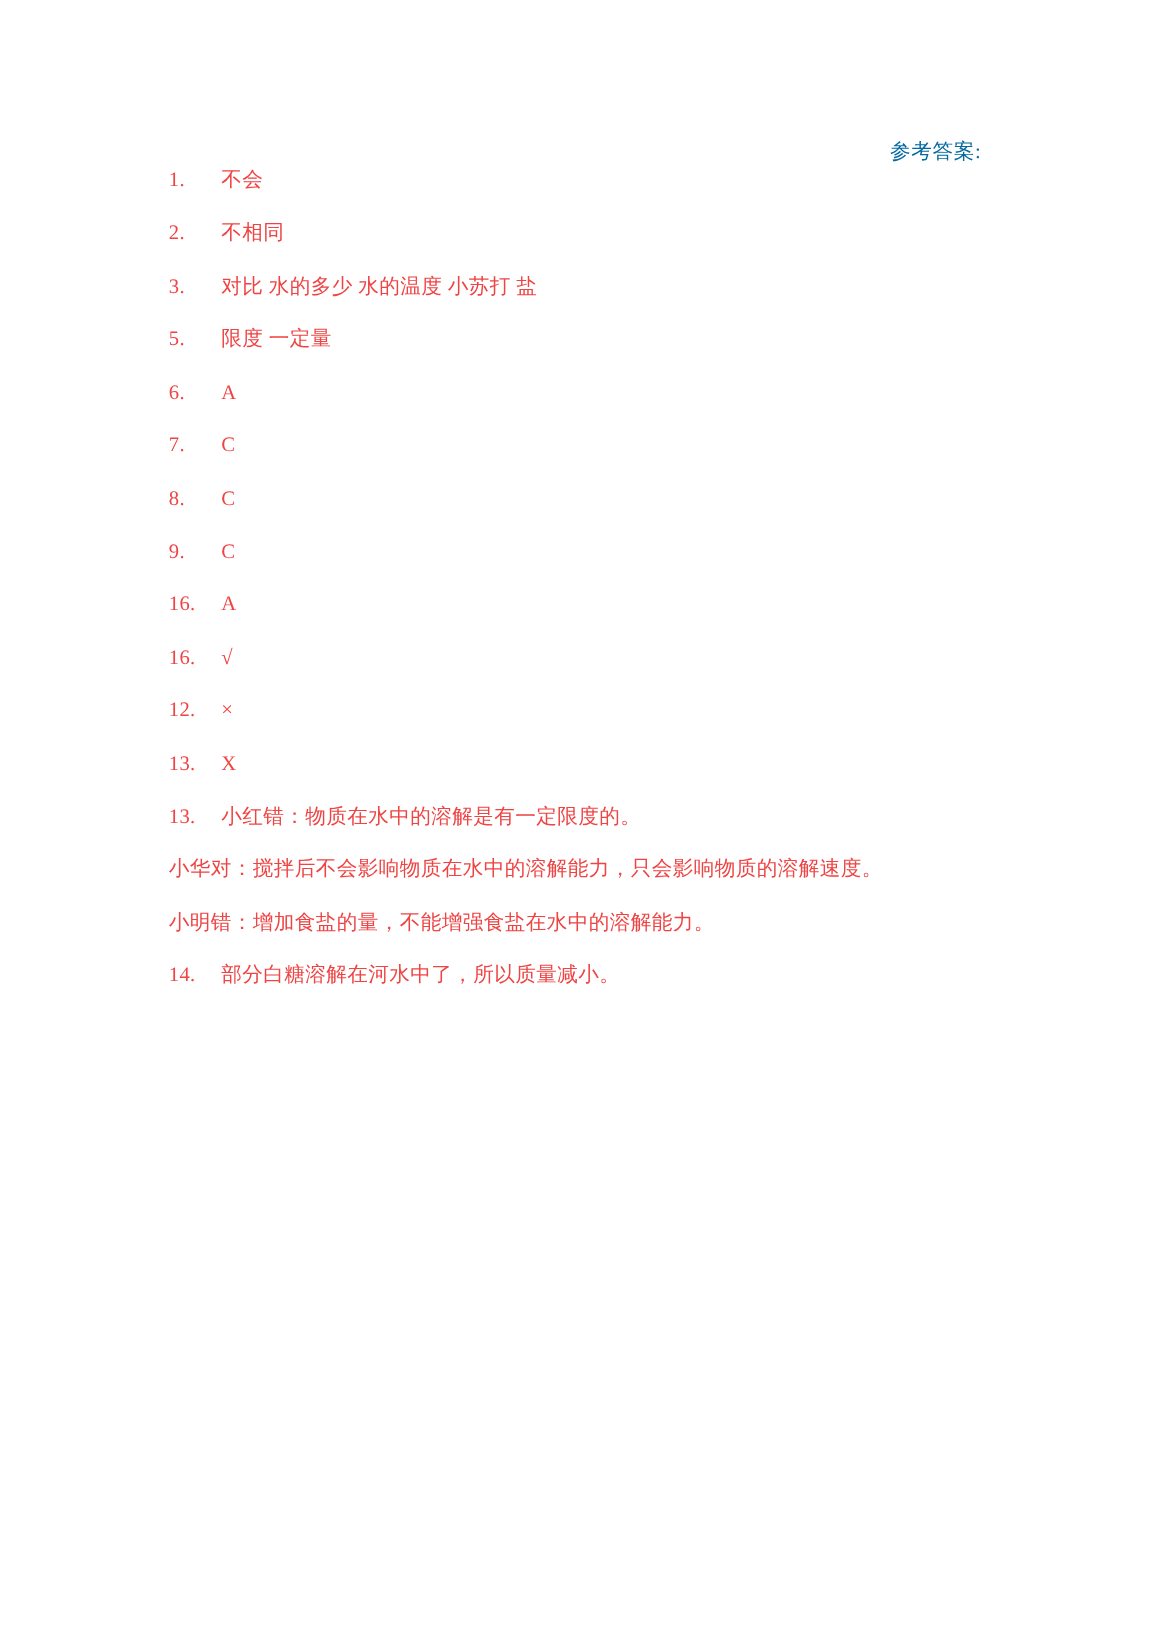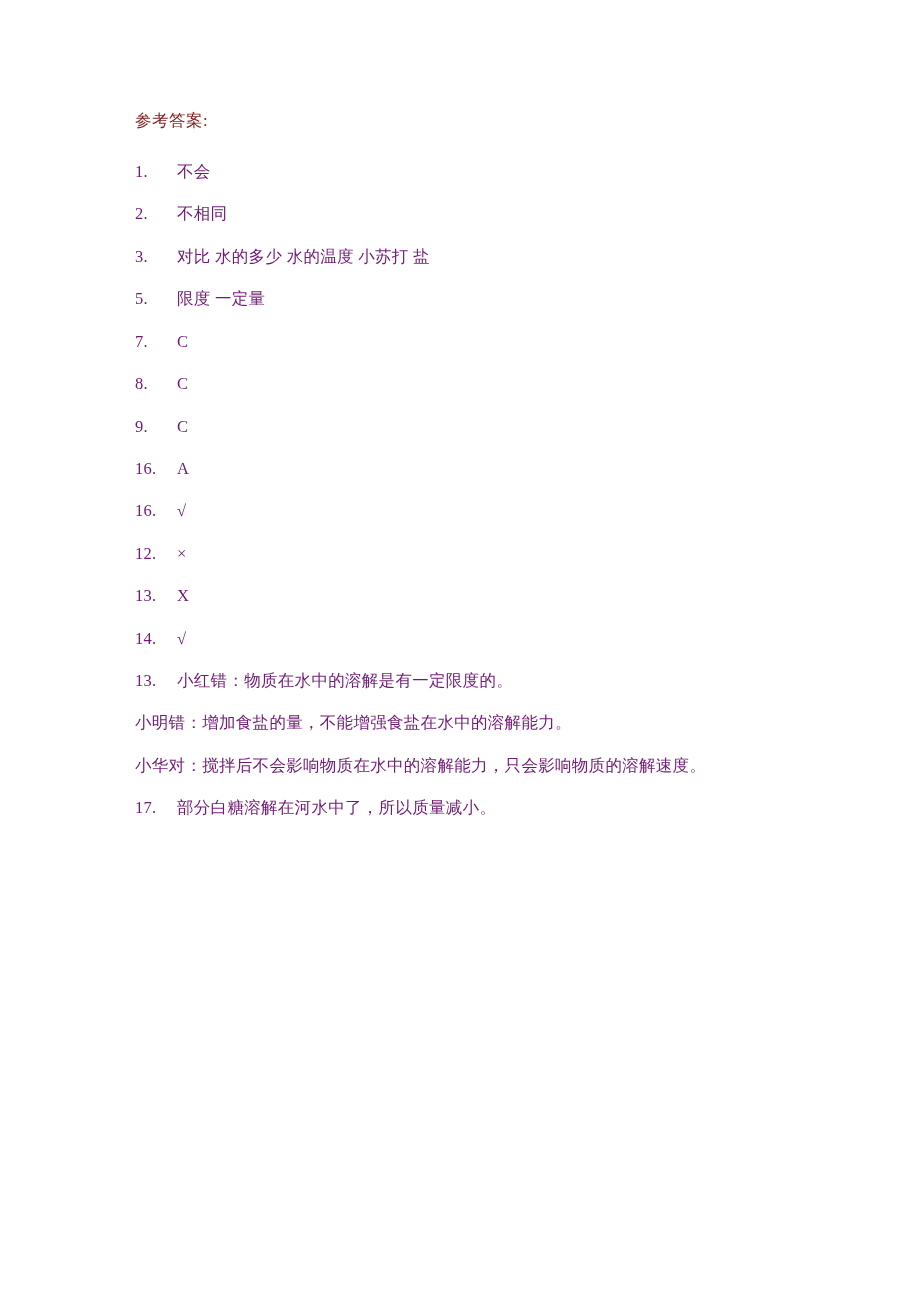--- a/index.html
+++ b/index.html
@@ -8,53 +8,52 @@
       box-sizing: border-box;
     }
     body {
       background-color: #ffffff;
       width: 920px;
       min-height: 1301px;
       font-family: "SimSun", "宋体", serif;
       padding: 110px 135px 0 135px;
     }
     .title {
-      text-align: left;
+      text-align: right;
       font-size: 16.5px;
-      color: #7f1d1d;
-      margin-bottom: 28px;
+      color: #0369a1;
       letter-spacing: 0.5px;
     }
     .answer-line {
       font-size: 16.5px;
-      color: #701a75;
+      color: #ef4444;
       margin-bottom: 18.5px;
       line-height: 1.45;
       letter-spacing: 0.3px;
     }
     .num-part {
       display: inline-block;
       min-width: 42px;
     }
   </style>
 </head>
 <body>
 
 <div class="title">参考答案:</div>
 
 <div id="answer-list">
     <div class="answer-line"><span class="num-part">1. </span><span>不会</span></div>
     <div class="answer-line"><span class="num-part">2. </span><span>不相同</span></div>
     <div class="answer-line"><span class="num-part">3. </span><span>对比 水的多少  水的温度      小苏打 盐</span></div>
     <div class="answer-line"><span class="num-part">5. </span><span>限度 一定量</span></div>
+    <div class="answer-line"><span class="num-part">6. </span><span>A</span></div>
     <div class="answer-line"><span class="num-part">7. </span><span>C</span></div>
     <div class="answer-line"><span class="num-part">8. </span><span>C</span></div>
     <div class="answer-line"><span class="num-part">9. </span><span>C</span></div>
     <div class="answer-line"><span class="num-part">16. </span><span>A</span></div>
     <div class="answer-line"><span class="num-part">16. </span><span>√</span></div>
     <div class="answer-line"><span class="num-part">12. </span><span>×</span></div>
     <div class="answer-line"><span class="num-part">13. </span><span>X</span></div>
-    <div class="answer-line"><span class="num-part">14. </span><span>√</span></div>
     <div class="answer-line"><span class="num-part">13. </span><span>小红错：物质在水中的溶解是有一定限度的。</span></div>
+    <div class="answer-line"><span>小华对：搅拌后不会影响物质在水中的溶解能力，只会影响物质的溶解速度。</span></div>
     <div class="answer-line"><span>小明错：增加食盐的量，不能增强食盐在水中的溶解能力。</span></div>
-    <div class="answer-line"><span>小华对：搅拌后不会影响物质在水中的溶解能力，只会影响物质的溶解速度。</span></div>
-    <div class="answer-line"><span class="num-part">17. </span><span>部分白糖溶解在河水中了，所以质量减小。</span></div>
+    <div class="answer-line"><span class="num-part">14. </span><span>部分白糖溶解在河水中了，所以质量减小。</span></div>
   </div>
 
 </body></html>

